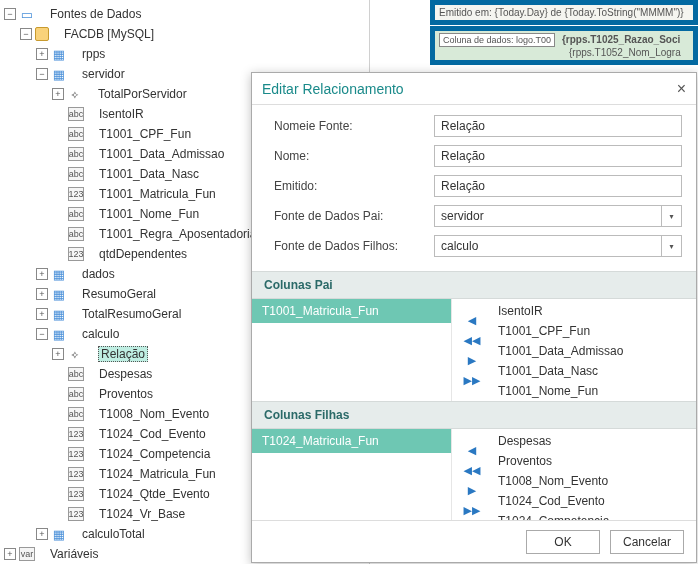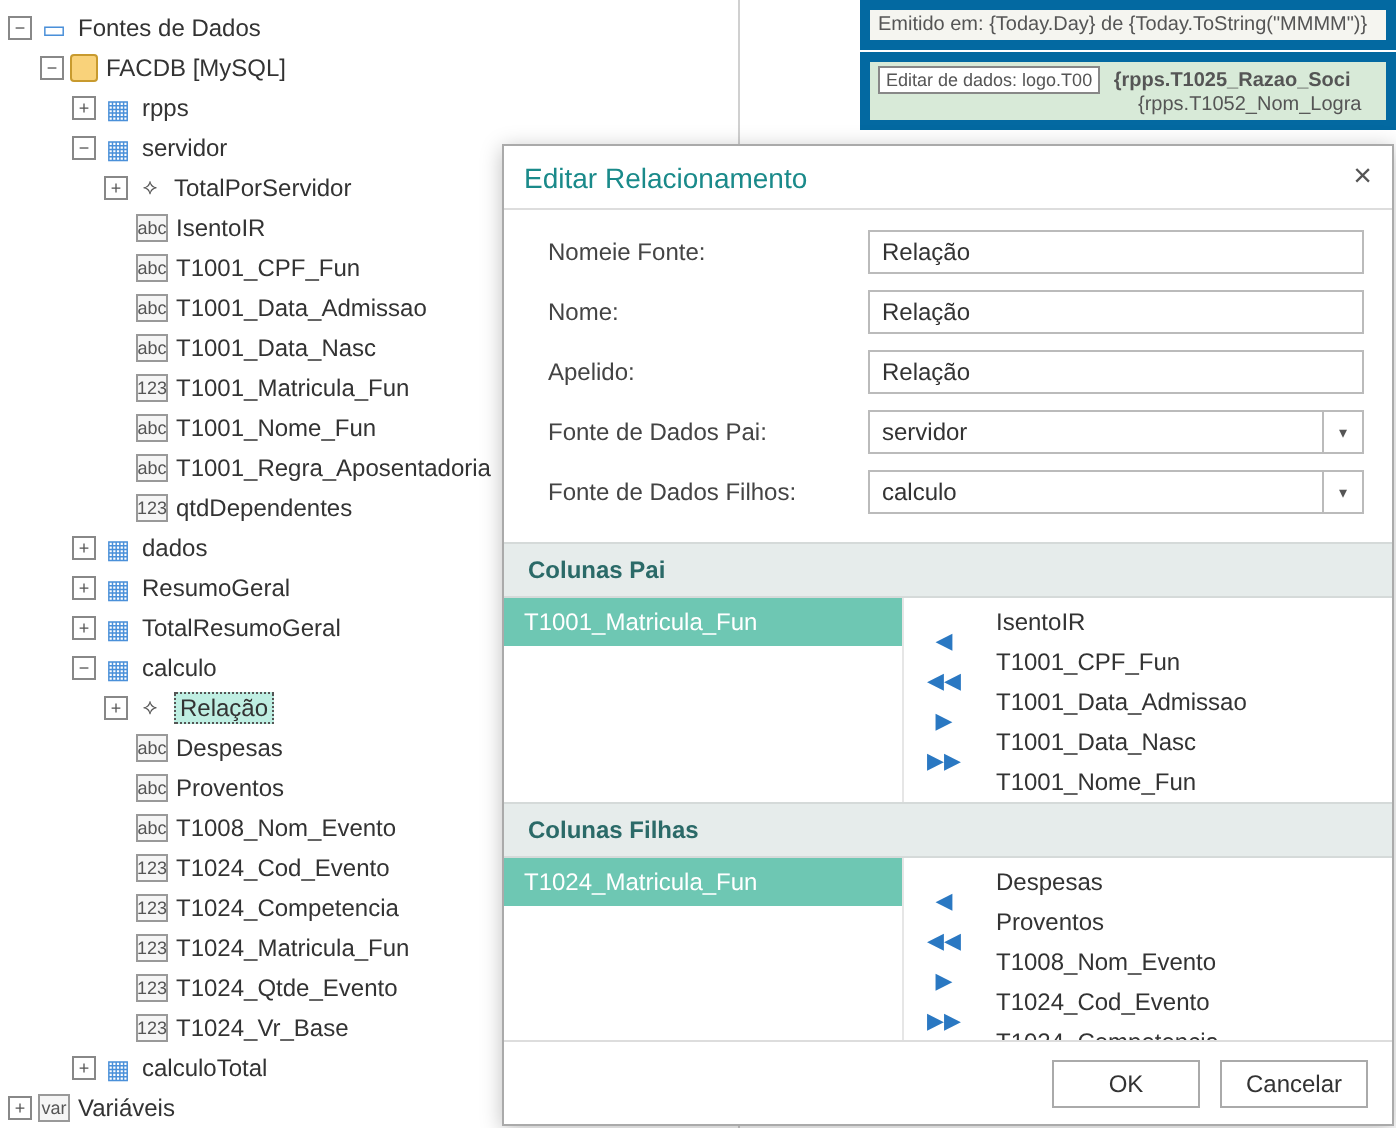--- a/index.html
+++ b/index.html
@@ -34,21 +34,21 @@
     width: 12px; height: 12px;
     border: 1px solid #888;
     display: inline-flex;
     align-items: center; justify-content: center;
     font-size: 9px; line-height: 9px;
     color: #555;
     margin-right: 3px;
     background:#fff;
     cursor: pointer;
   }
-  .tree-node .label { margin-left: 3px; cursor: default; }
+  .tree-node .label { margin-left: 14px; cursor: default; }
   .tree-node .label.sel {
     background: #bfeee2;
     border: 1px dotted #555;
     padding: 0 2px;
   }
   .ic {
     width: 16px; height: 14px;
     display: inline-flex;
     align-items: center; justify-content: center;
     font-size: 9px;
@@ -375,21 +375,21 @@
       <span class="ic" style="font-size:9px">var</span>
       <span class="label">Variáveis</span>
     </div>
 </div>
 
 <div class="rpthdr">
   <div class="row">
     <span>Emitido em: {Today.Day} de {Today.ToString("MMMM")}</span>
   </div>
   <div class="row g">
-    <span class="cellbox">Editar de dados: logo.T00</span>
+    <span class="cellbox">Coluna de dados: logo.T00</span>
     <b>{rpps.T1025_Razao_Soci</b><br>
     <span style="margin-left:130px">{rpps.T1052_Nom_Logra</span>
   </div>
 </div>
 
 <div class="dialog">
   <div class="dialog-title">
     <span>Editar Relacionamento</span>
     <span class="close">×</span>
   </div>
@@ -398,21 +398,21 @@
     <div class="form-rows">
       <div class="form-row">
         <span class="lbl">Nomeie Fonte:</span>
         <input type="text" value="Relação" style="">
       </div>
       <div class="form-row">
         <span class="lbl">Nome:</span>
         <input type="text" value="Relação" style="">
       </div>
       <div class="form-row">
-        <span class="lbl">Apelido:</span>
+        <span class="lbl">Emitido:</span>
         <input type="text" value="Relação" style="">
       </div>
       <div class="form-row">
         <span class="lbl">Fonte de Dados Pai:</span>
         <div class="select">
           <span>servidor</span>
           <span class="caret">▾</span>
         </div>
       </div>
       <div class="form-row">

